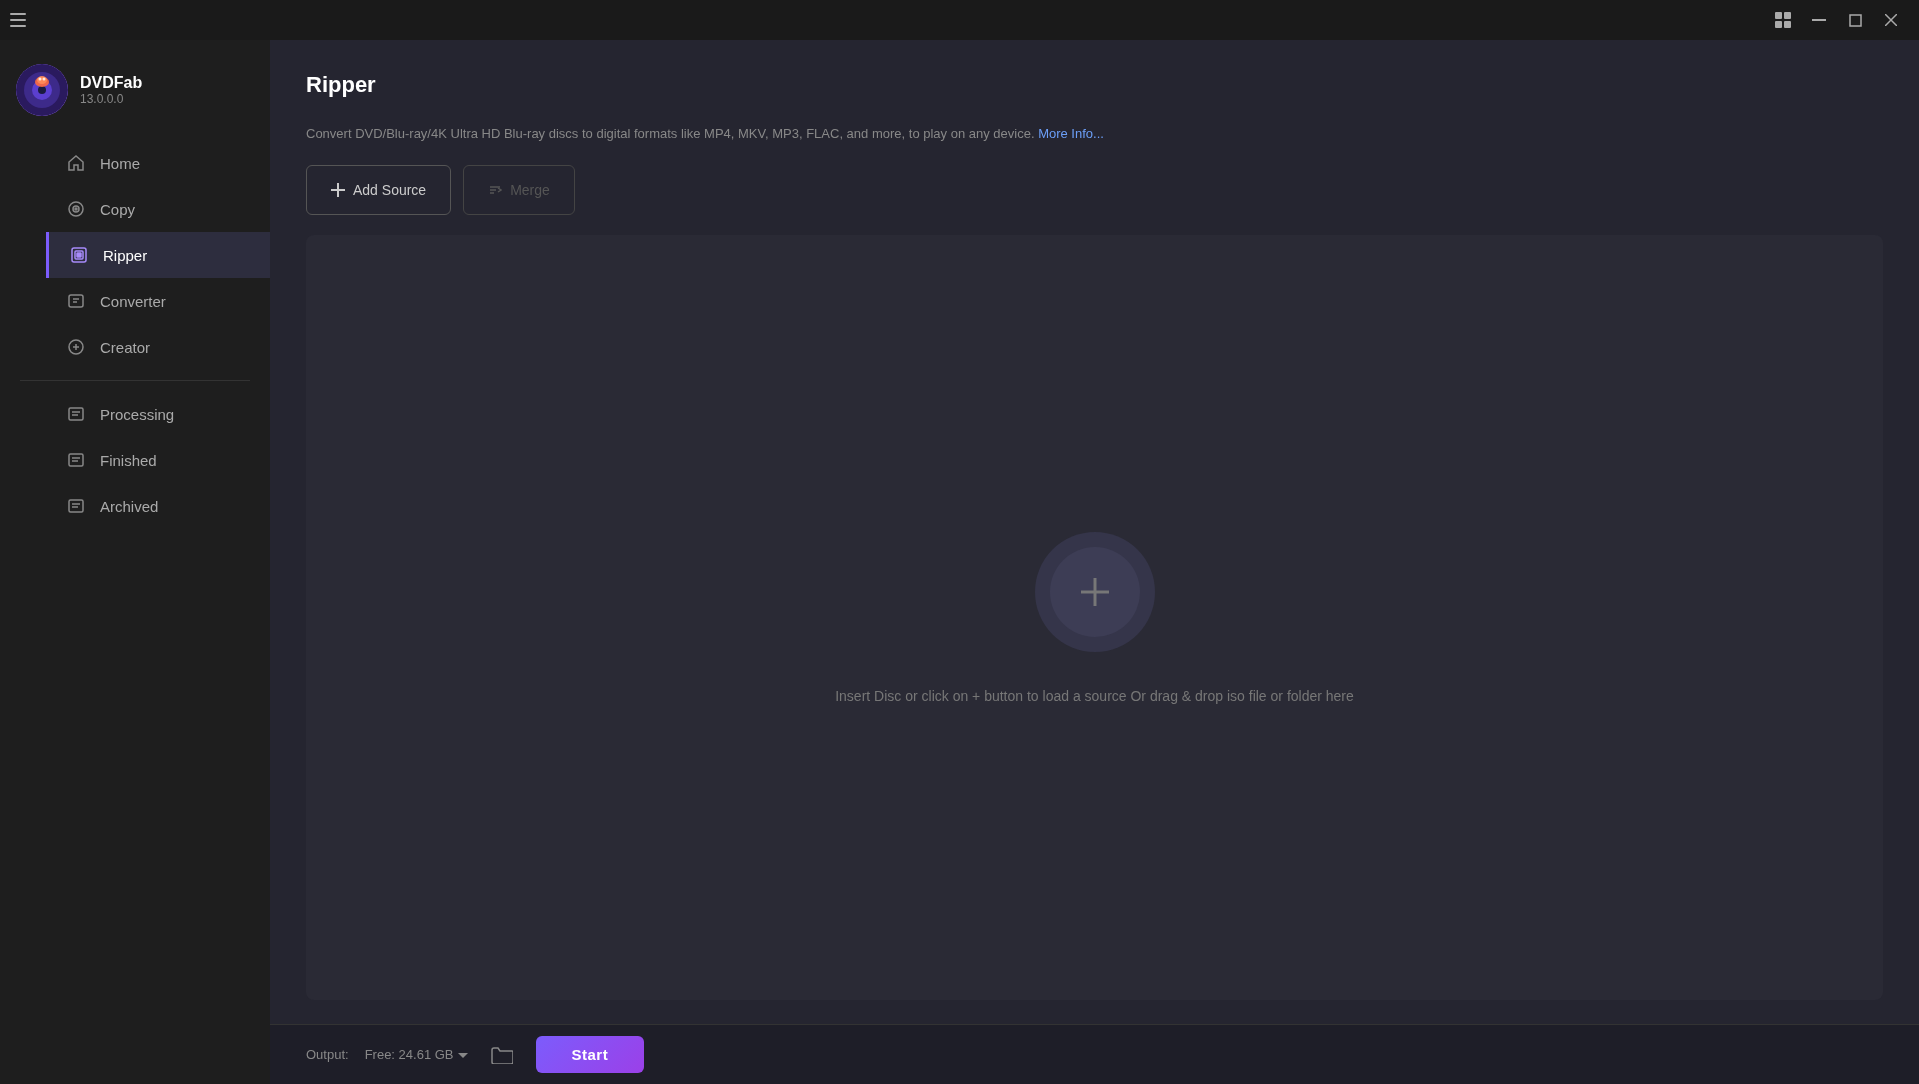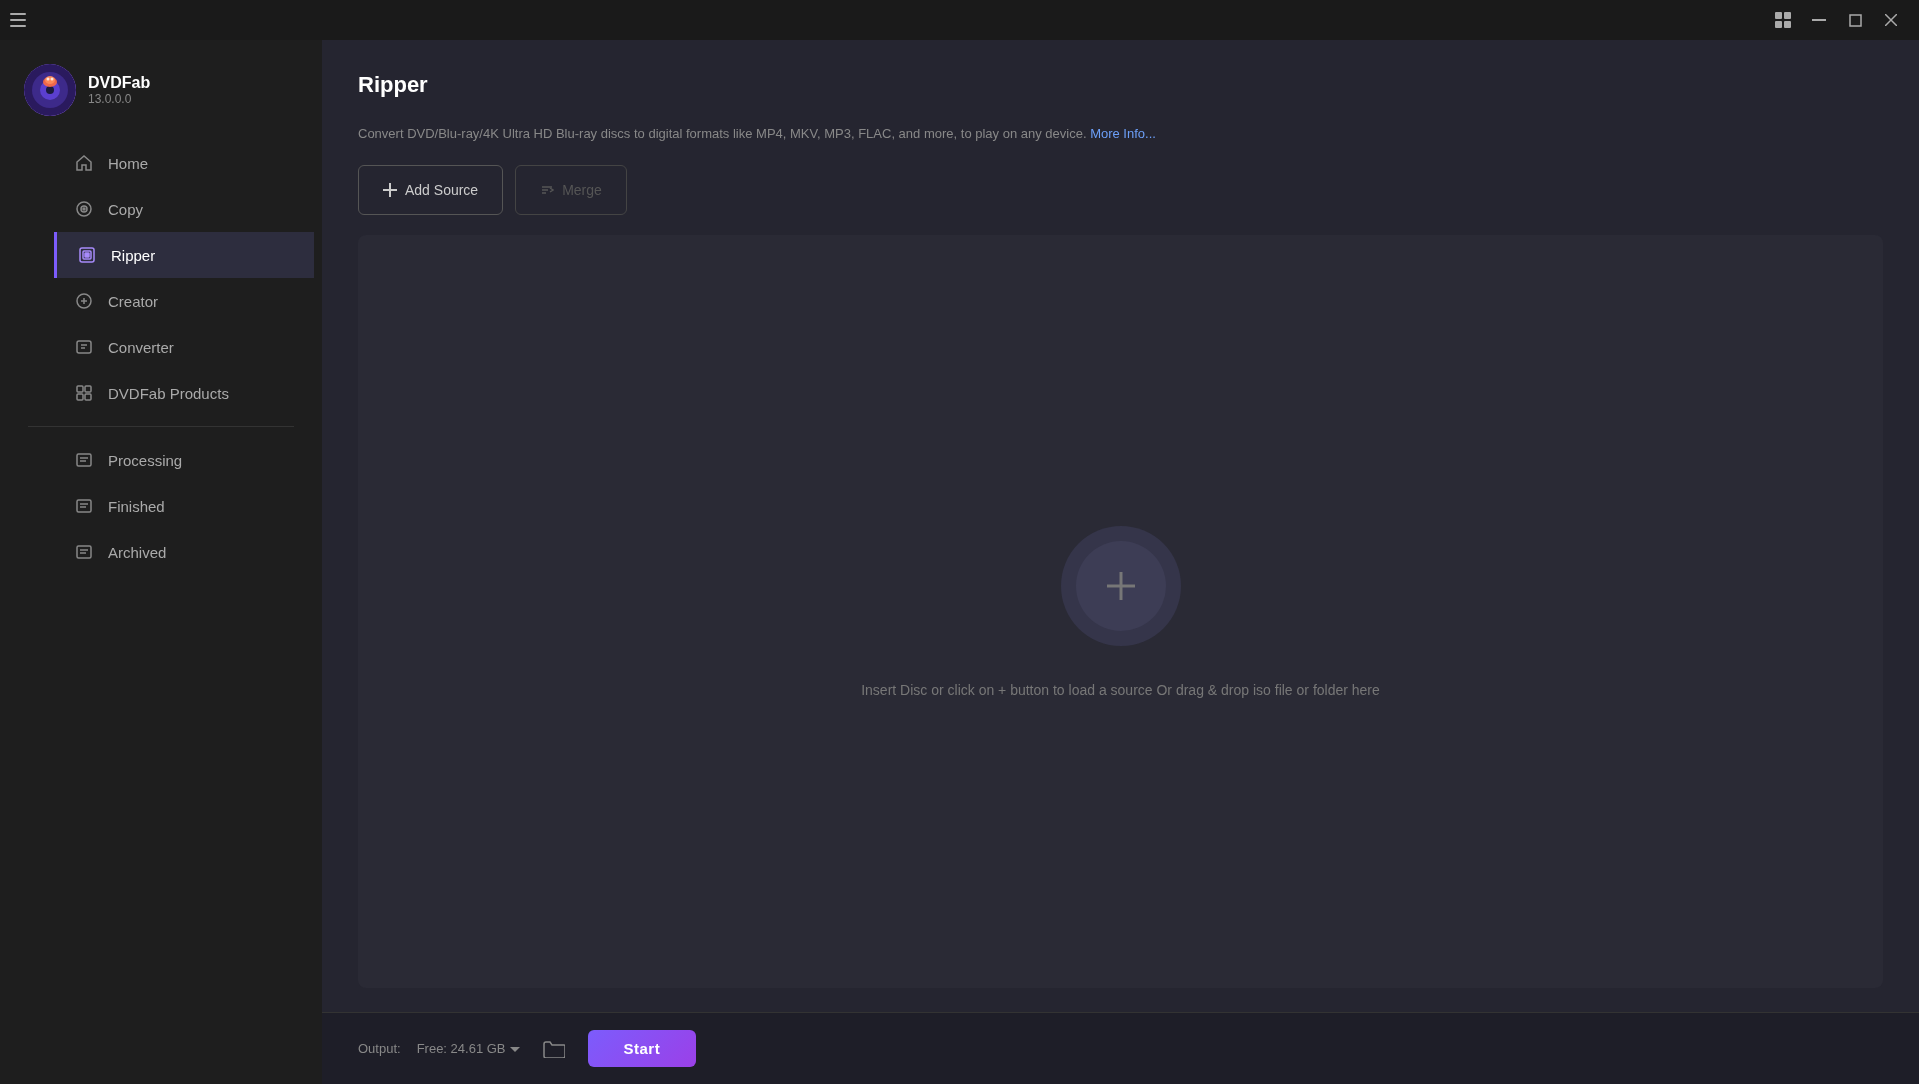--- a/index.html
+++ b/index.html
@@ -44,25 +44,25 @@
 
     
     .app-layout {
       display: flex;
       flex: 1;
       overflow: hidden;
     }
 
     
     .sidebar {
-      width: 322px;
+      width: 270px;
       background: #1e1e1e;
       display: flex;
       flex-direction: column;
-      padding: 16px 8px;
+      padding: 16px 0;
       flex-shrink: 0;
     }
 
     .sidebar-brand {
       display: flex;
       align-items: center;
       padding: 8px 16px 24px 16px;
       gap: 12px;
     }
 
@@ -236,21 +236,21 @@
       color: #888;
     }
 
     .drop-hint {
       color: #777;
       font-size: 14px;
     }
 
     
     .bottom-bar {
-      height: 72px;
+      height: 60px;
       background: #1e1e28;
       display: flex;
       align-items: center;
       padding: 0 36px;
       gap: 16px;
       flex-shrink: 0;
       border-top: 1px solid #333;
     }
 
     .output-label {
@@ -387,49 +387,38 @@
           <rect x="5" y="5" width="8" height="8" rx="1"></rect>
           <rect x="7" y="7" width="4" height="4" rx="0.5" fill="#a78bfa"></rect>
         </svg>
       </span>
       <span style="color:#fff">Ripper</span>
     </div>
 
     <div class="nav-item">
       <span class="nav-icon">
         <svg width="18" height="18" viewBox="0 0 18 18" fill="none" stroke="#888" stroke-width="1.5">
-          <circle cx="9" cy="9" r="7"></circle>
-          <path d="M6 9h6M9 6v6"></path>
-        </svg>
-      </span>
-      <span>Creator</span>
-    </div>
-
-    <div class="nav-item">
-      <span class="nav-icon">
-        <svg width="18" height="18" viewBox="0 0 18 18" fill="none" stroke="#888" stroke-width="1.5">
           <rect x="2" y="3" width="14" height="12" rx="2"></rect>
           <line x1="6" y1="7" x2="12" y2="7"></line>
           <line x1="6" y1="10" x2="10" y2="10"></line>
         </svg>
       </span>
       <span>Converter</span>
     </div>
 
     <div class="nav-item">
       <span class="nav-icon">
         <svg width="18" height="18" viewBox="0 0 18 18" fill="none" stroke="#888" stroke-width="1.5">
-          <rect x="2" y="2" width="6" height="6" rx="1"></rect>
-          <rect x="10" y="2" width="6" height="6" rx="1"></rect>
-          <rect x="2" y="10" width="6" height="6" rx="1"></rect>
-          <rect x="10" y="10" width="6" height="6" rx="1"></rect>
-        </svg>
-      </span>
-      <span>DVDFab Products</span>
-    </div>
+          <circle cx="9" cy="9" r="7"></circle>
+          <path d="M6 9h6M9 6v6"></path>
+        </svg>
+      </span>
+      <span>Creator</span>
+    </div>
+
 
     <hr class="nav-divider">
 
     <div class="nav-item">
       <span class="nav-icon">
         <svg width="18" height="18" viewBox="0 0 18 18" fill="none" stroke="#888" stroke-width="1.5">
           <rect x="2" y="3" width="14" height="12" rx="1.5"></rect>
           <line x1="5" y1="7" x2="13" y2="7"></line>
           <line x1="5" y1="10" x2="11" y2="10"></line>
         </svg>

